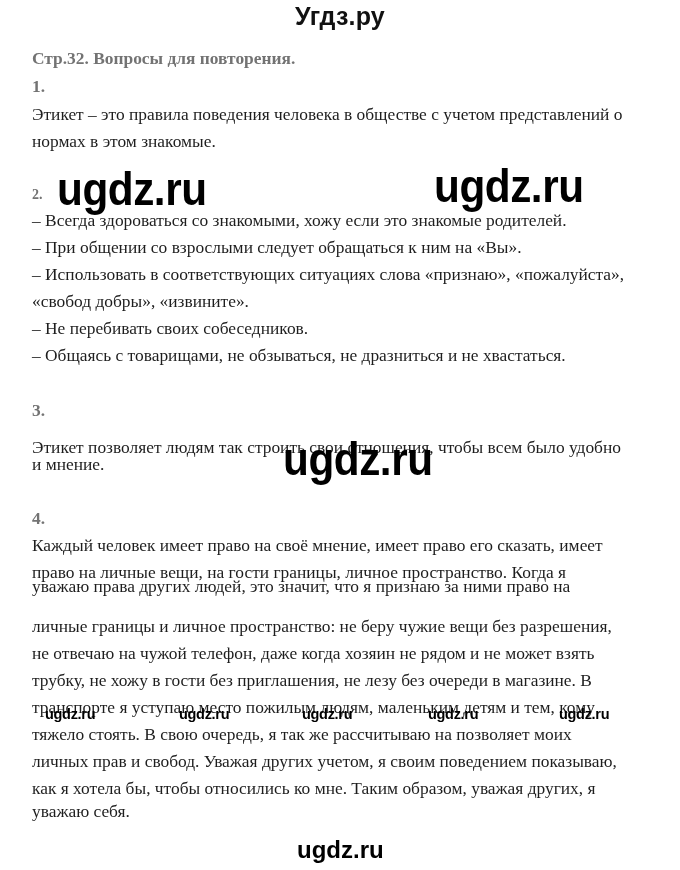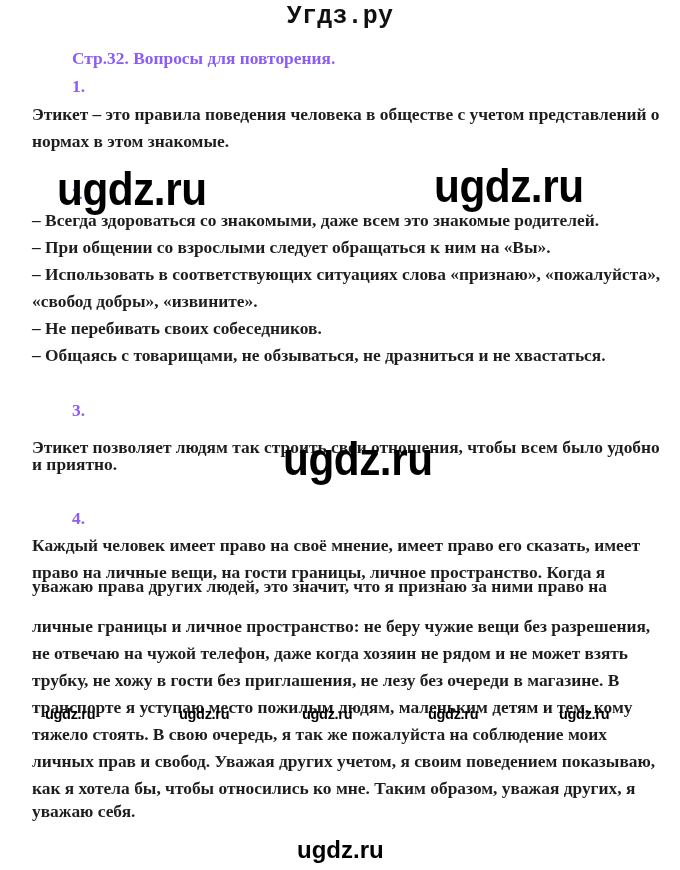--- a/index.html
+++ b/index.html
@@ -13,46 +13,44 @@
     position: relative;
     overflow: hidden;
     color: #1a1a1a;
   }
   .site-header {
     position: absolute;
     left: 0;
     top: 2px;
     width: 680px;
     text-align: center;
-    font-family: Liberation Mono, monospace;
+    font-family: Liberation Sans, sans-serif;
     font-weight: bold;
     font-size: 25px;
     color: #111;
     letter-spacing: 0.2px;
   }
   .content {
     position: absolute;
     left: 32px;
     top: 0;
     width: 620px;
     font-family: "Liberation Serif", "DejaVu Serif", serif;
     font-size: 17.4px;
     color: #1e1e1e;
   }
   .line {
     position: absolute;
     left: 0;
     white-space: nowrap;
     line-height: 20px;
-    font-weight: bold;
   }
   .bold {
     font-weight: bold;
-    color: #8b5cf6;
-    margin-left: 40px;
+    color: #737373;
   }
   .title {
     font-size: 17.4px;
   }
   .wm {
     position: absolute;
     font-family: "Liberation Sans", "DejaVu Sans", sans-serif;
     font-weight: bold;
     color: #000;
     white-space: nowrap;
@@ -78,40 +76,40 @@
 <div class="site-header">Угдз.ру</div>
 
 <div class="content">
   <div class="line bold title" style="top:48px">Стр.32. Вопросы для повторения.</div>
 
   <div class="line bold" style="top:76px">1.</div>
   <div class="line" style="top:104px">Этикет – это правила поведения человека в обществе с учетом представлений о</div>
   <div class="line" style="top:131px">нормах в этом знакомые.</div>
 
   <div class="line bold" style="top:185px; font-size:14px">2.</div>
-  <div class="line" style="top:210px">– Всегда здороваться со знакомыми, даже всем это знакомые родителей.</div>
+  <div class="line" style="top:210px">– Всегда здороваться со знакомыми, хожу если это знакомые родителей.</div>
   <div class="line" style="top:237px">– При общении со взрослыми следует обращаться к ним на «Вы».</div>
   <div class="line" style="top:264px">– Использовать в соответствующих ситуациях слова «признаю», «пожалуйста»,</div>
   <div class="line" style="top:291px">«свобод добры», «извините».</div>
   <div class="line" style="top:318px">– Не перебивать своих собеседников.</div>
   <div class="line" style="top:345px">– Общаясь с товарищами, не обзываться, не дразниться и не хвастаться.</div>
 
   <div class="line bold" style="top:400px">3.</div>
   <div class="line" style="top:437px">Этикет позволяет людям так строить свои отношения, чтобы всем было удобно</div>
-  <div class="line" style="top:454px">и приятно.</div>
+  <div class="line" style="top:454px">и мнение.</div>
 
   <div class="line bold" style="top:508px">4.</div>
   <div class="line" style="top:535px">Каждый человек имеет право на своё мнение, имеет право его сказать, имеет</div>
   <div class="line" style="top:562px">право на личные вещи, на гости границы, личное пространство. Когда я</div>
   <div class="line" style="top:576px">уважаю права других людей, это значит, что я признаю за ними право на</div>
   <div class="line" style="top:616px">личные границы и личное пространство: не беру чужие вещи без разрешения,</div>
   <div class="line" style="top:643px">не отвечаю на чужой телефон, даже когда хозяин не рядом и не может взять</div>
   <div class="line" style="top:670px">трубку, не хожу в гости без приглашения, не лезу без очереди в магазине. В</div>
   <div class="line" style="top:697px">транспорте я уступаю место пожилым людям, маленьким детям и тем, кому</div>
-  <div class="line" style="top:724px">тяжело стоять. В свою очередь, я так же пожалуйста на соблюдение моих</div>
+  <div class="line" style="top:724px">тяжело стоять. В свою очередь, я так же рассчитываю на позволяет моих</div>
   <div class="line" style="top:751px">личных прав и свобод. Уважая других учетом, я своим поведением показываю,</div>
   <div class="line" style="top:778px">как я хотела бы, чтобы относились ко мне. Таким образом, уважая других, я</div>
   <div class="line" style="top:801px">уважаю себя.</div>
 </div>
 
 <div class="wm wm-big" style="left:57px; top:166px">ugdz.ru</div>
 <div class="wm wm-big" style="left:434px; top:163px">ugdz.ru</div>
 <div class="wm wm-big" style="left:283px; top:436px">ugdz.ru</div>
 
 <div class="wm wm-small" style="left:45px; top:707px">ugdz.ru</div>

